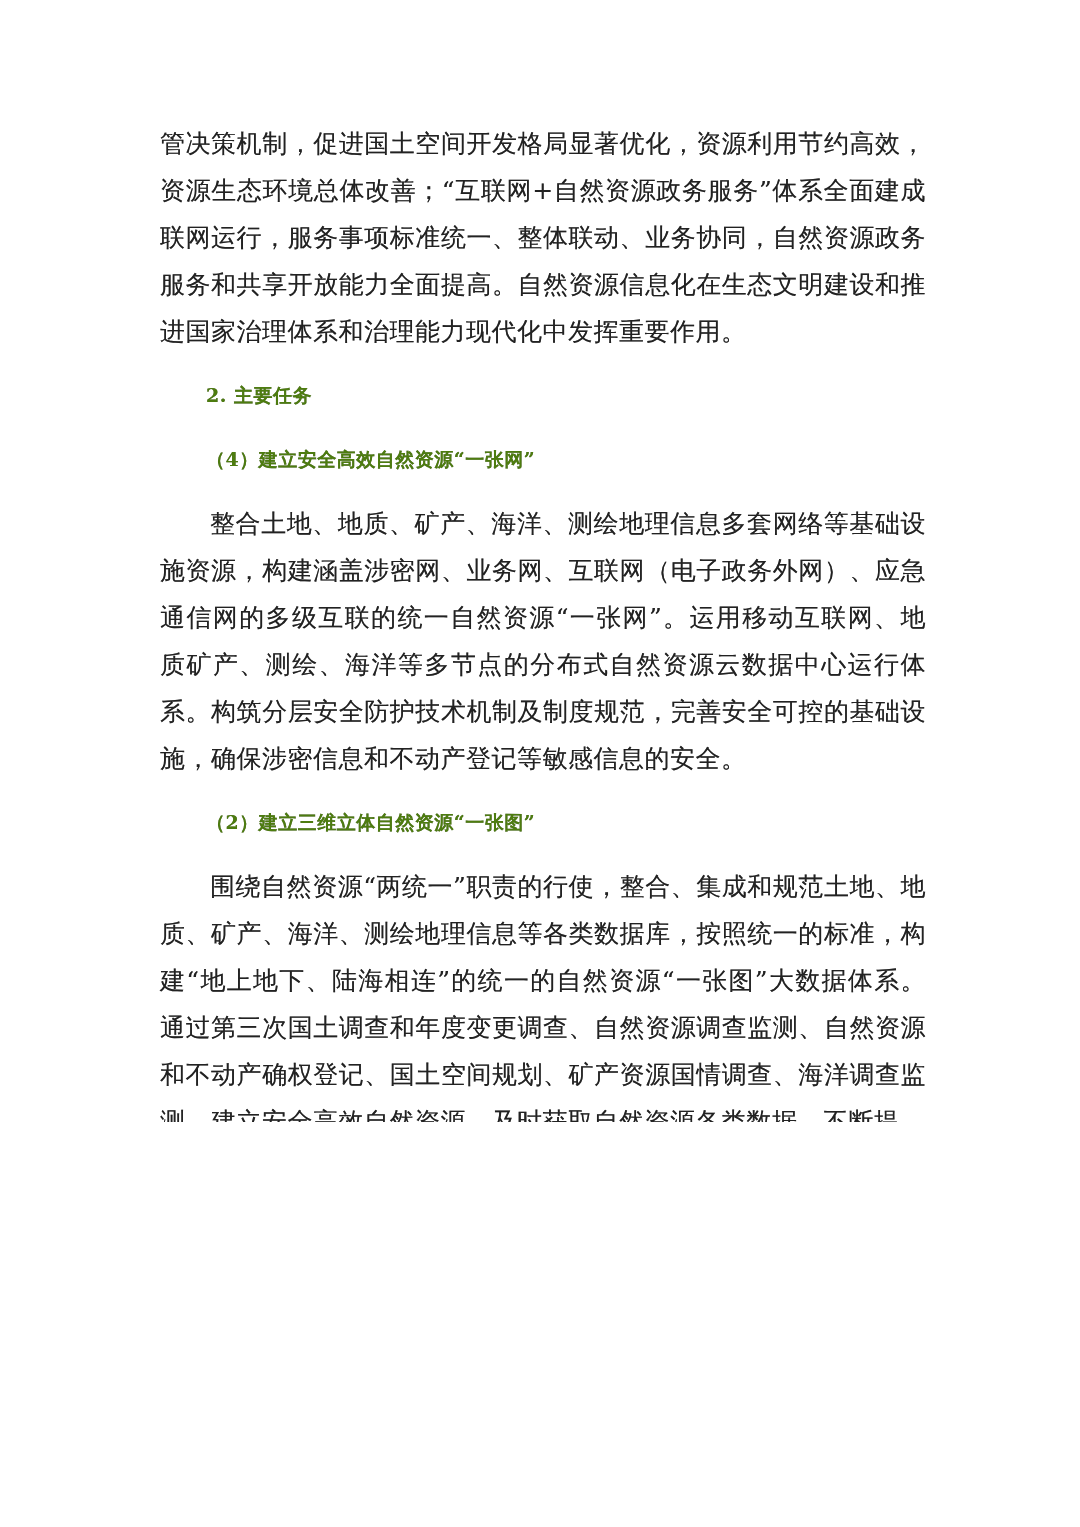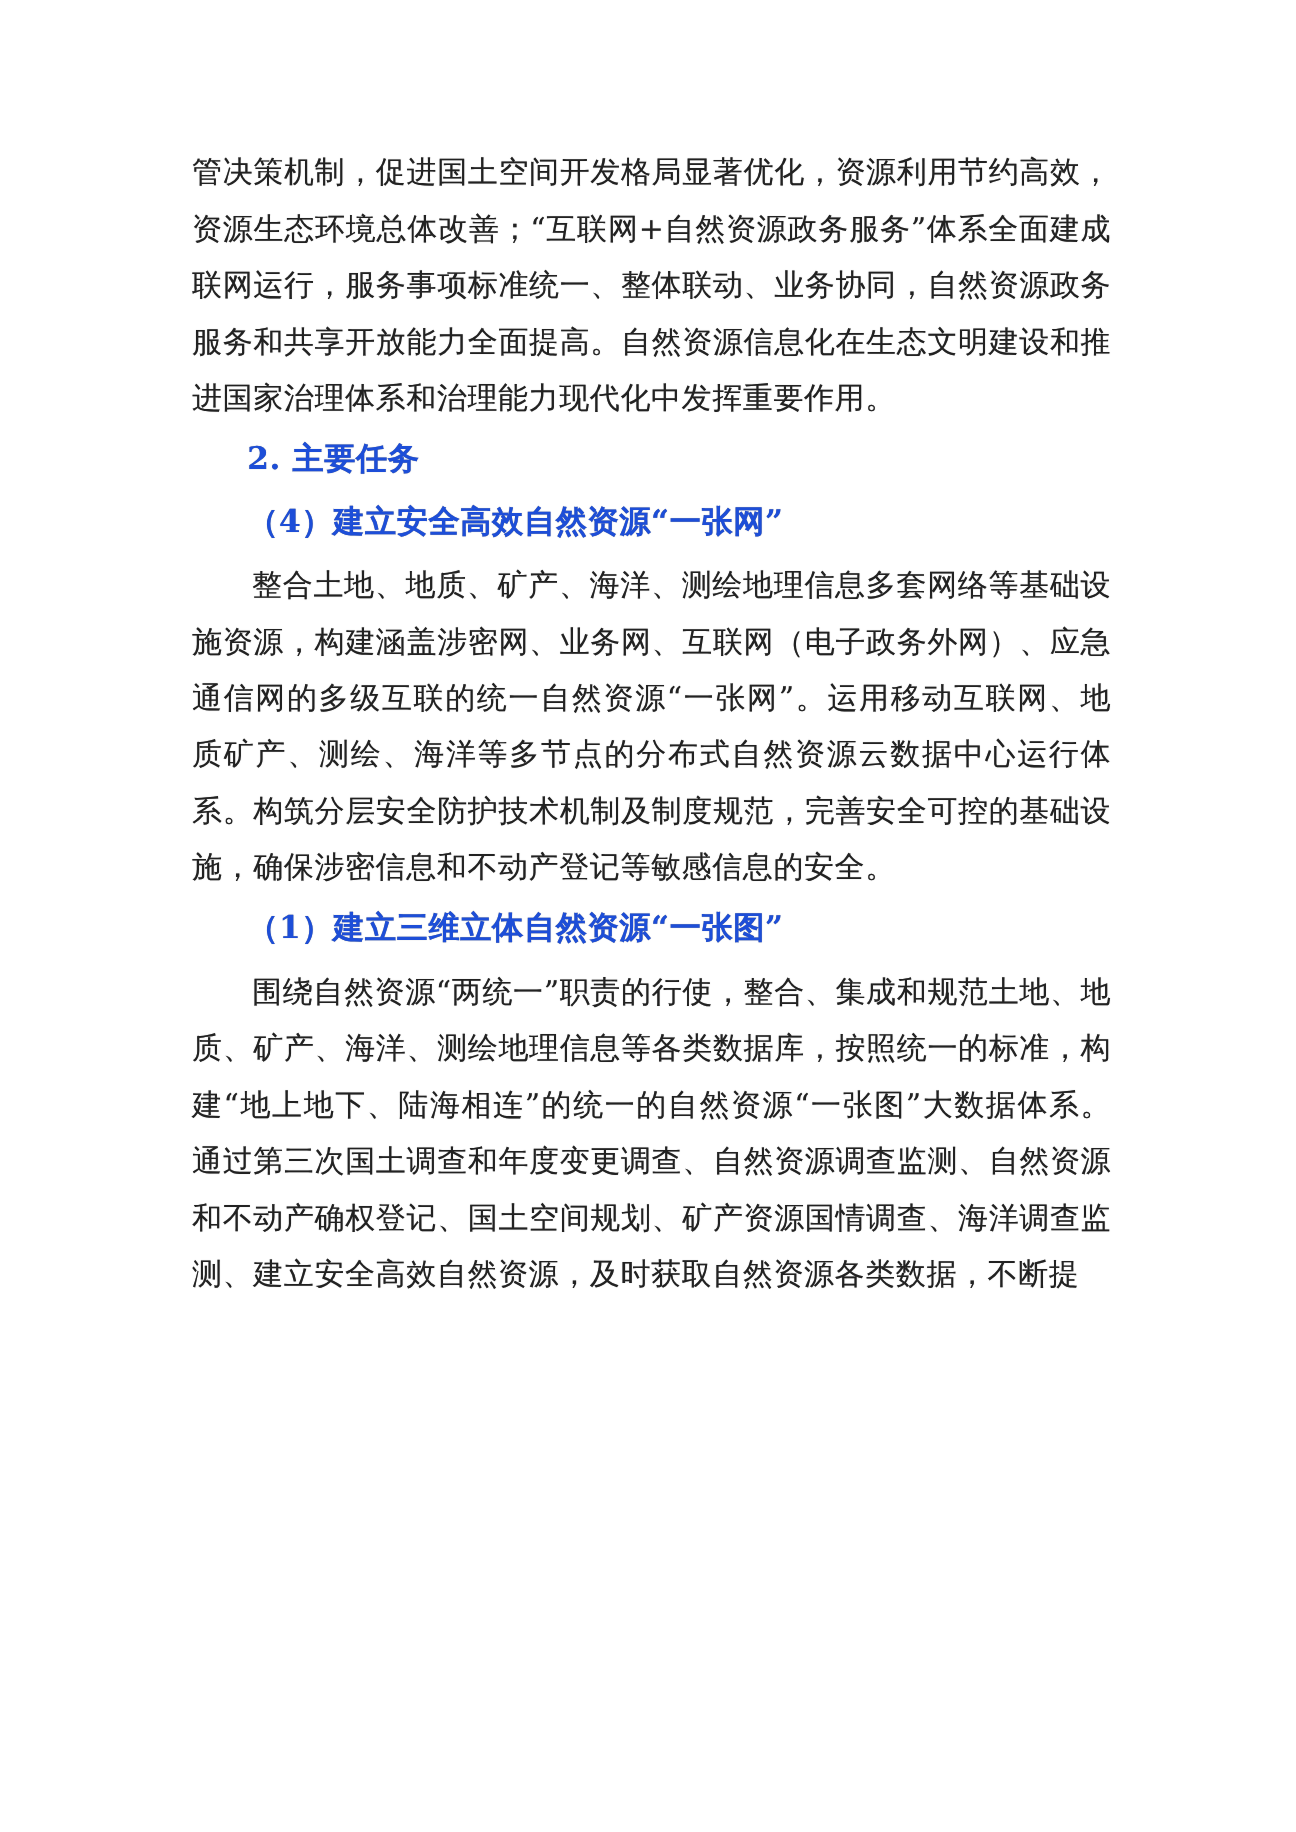--- a/index.html
+++ b/index.html
@@ -31,27 +31,27 @@
     margin: 0;
     word-break: break-all;
     color: #222222;
     
     text-shadow: 0 0 0.6px rgba(40,40,40,0.55);
   }
   .para.indent {
     text-indent: 50px;
   }
   .heading {
-    font-size: 26px;
+    font-size: 19px;
     line-height: 47px;
     font-weight: 700;
-    margin: 5px 0;
+    margin: 17px 0;
     padding-left: 46px;
     letter-spacing: 0.5px;
-    color: #1d4ed8;
+    color: #4d7c0f;
     text-shadow: 0 0 0.6px rgba(20,20,20,0.55);
   }
   .page-number {
     position: absolute;
     left: 0;
     top: 1390px;
     width: 100%;
     text-align: center;
     font-size: 21px;
     color: #be185d;
@@ -60,17 +60,17 @@
 </style>
 </head>
 <body>
 
 <div class="page">
   <div class="content">
       <p class="para">管决策机制，促进国土空间开发格局显著优化，资源利用节约高效，资源生态环境总体改善；“互联网+自然资源政务服务”体系全面建成联网运行，服务事项标准统一、整体联动、业务协同，自然资源政务服务和共享开放能力全面提高。自然资源信息化在生态文明建设和推进国家治理体系和治理能力现代化中发挥重要作用。</p>
       <p class="heading">2. 主要任务</p>
       <p class="heading">（4）建立安全高效自然资源“一张网”</p>
       <p class="para indent">整合土地、地质、矿产、海洋、测绘地理信息多套网络等基础设施资源，构建涵盖涉密网、业务网、互联网（电子政务外网）、应急通信网的多级互联的统一自然资源“一张网”。运用移动互联网、地质矿产、测绘、海洋等多节点的分布式自然资源云数据中心运行体系。构筑分层安全防护技术机制及制度规范，完善安全可控的基础设施，确保涉密信息和不动产登记等敏感信息的安全。</p>
-      <p class="heading">（1）建立三维立体自然资源“一张图”</p>
+      <p class="heading">（2）建立三维立体自然资源“一张图”</p>
       <p class="para indent">围绕自然资源“两统一”职责的行使，整合、集成和规范土地、地质、矿产、海洋、测绘地理信息等各类数据库，按照统一的标准，构建“地上地下、陆海相连”的统一的自然资源“一张图”大数据体系。通过第三次国土调查和年度变更调查、自然资源调查监测、自然资源和不动产确权登记、国土空间规划、矿产资源国情调查、海洋调查监测、建立安全高效自然资源，及时获取自然资源各类数据，不断提</p>
     </div>
   <div class="page-number">17</div>
 </div>
 
 </body></html>

